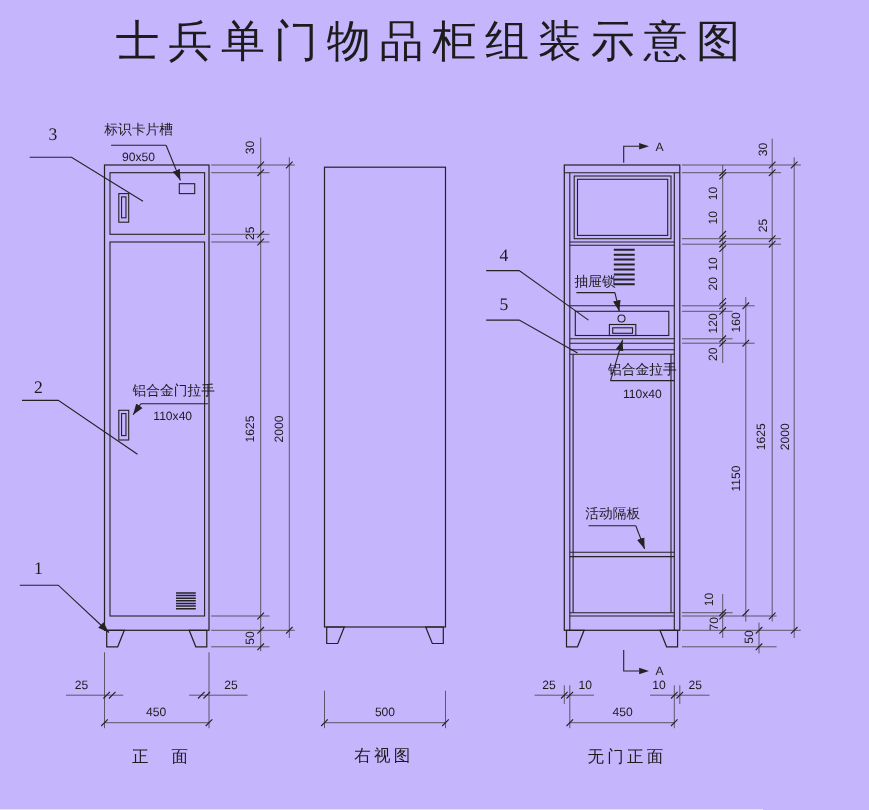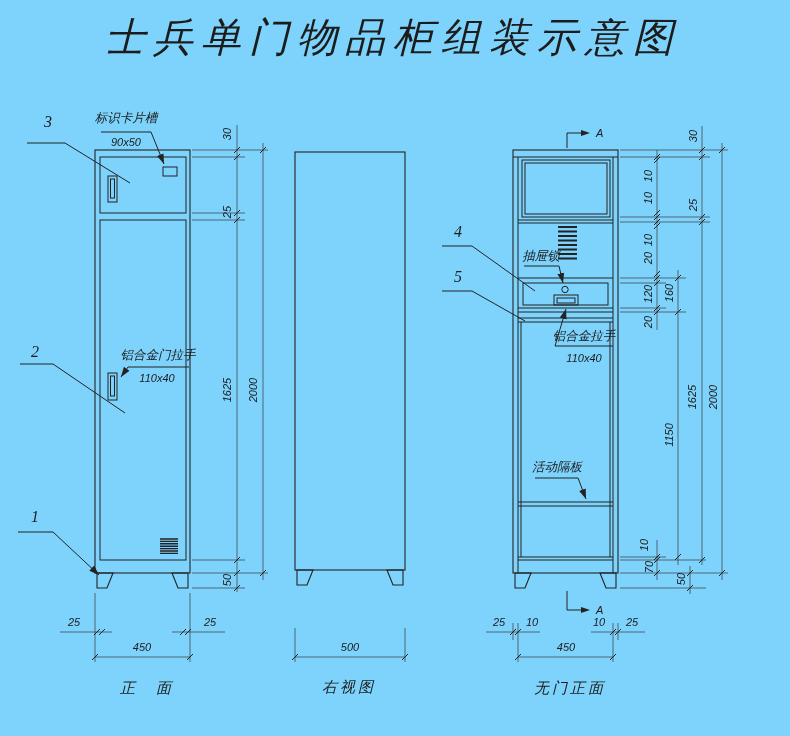--- a/index.html
+++ b/index.html
@@ -1,17 +1,17 @@
 <!DOCTYPE html>
 <html><head>
 <meta charset="utf-8">
 <style>
   html,body{margin:0;padding:0;background:#fff;}
-  .sheet{position:relative;width:790px;height:736px;background:#7dd3fc;overflow:hidden;
-         font-family:"Liberation Sans", sans-serif;font-style:italic;}
+  .sheet{position:relative;width:790px;height:736px;background:#c4b5fd;overflow:hidden;
+         font-family:"Liberation Sans", sans-serif;}
   svg{position:absolute;left:0;top:0;}
   text{fill:#1c1c1c;}
   .t-title{font-size:40px;letter-spacing:8px;font-family:"Liberation Sans",sans-serif;}
   .t-cjk{font-size:12.5px;}
   .t-cap{font-size:15px;letter-spacing:3px;}
   .t-dim{font-size:11px;font-family:"Liberation Sans",sans-serif;}
   .t-part{font-size:16px;font-family:"Liberation Serif",serif;}
   .ln{stroke:#232323;stroke-width:1.1;fill:none;}
   .ln2{stroke:#232323;stroke-width:1;fill:none;}
   .dim{stroke:#3a3a3a;stroke-width:0.7;fill:none;}

